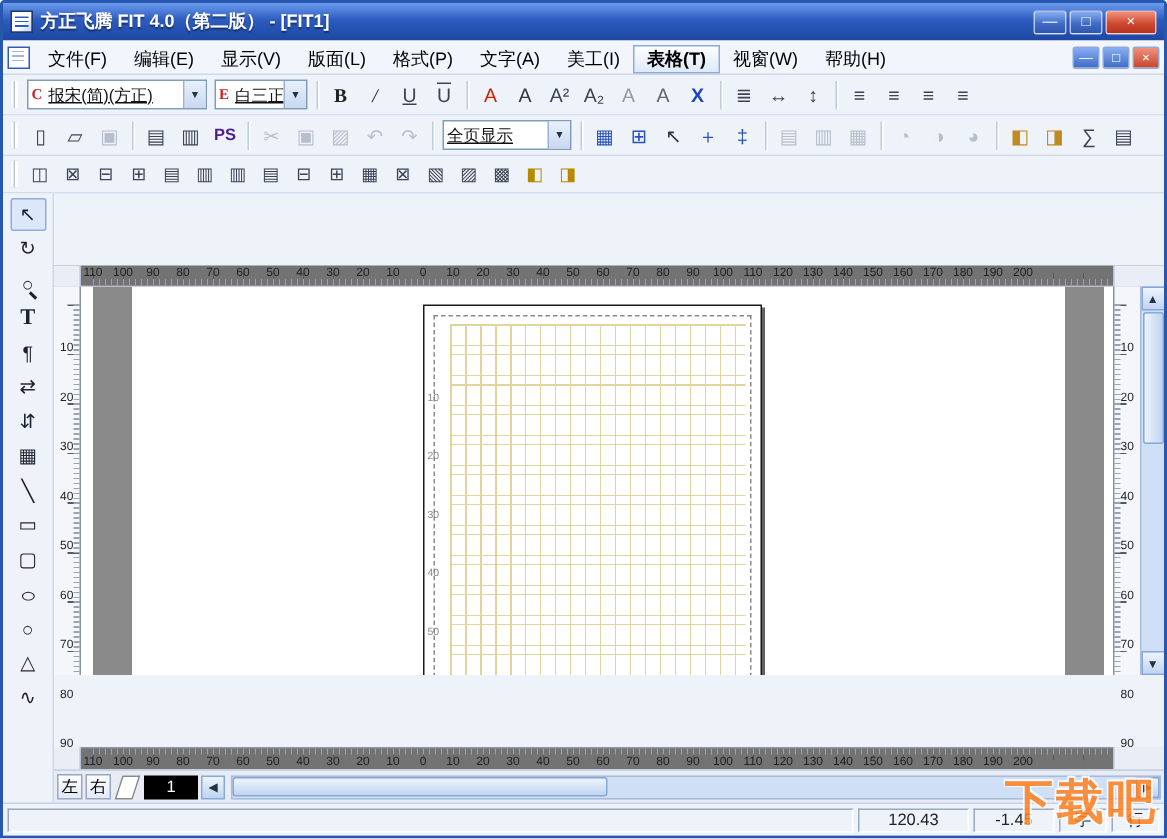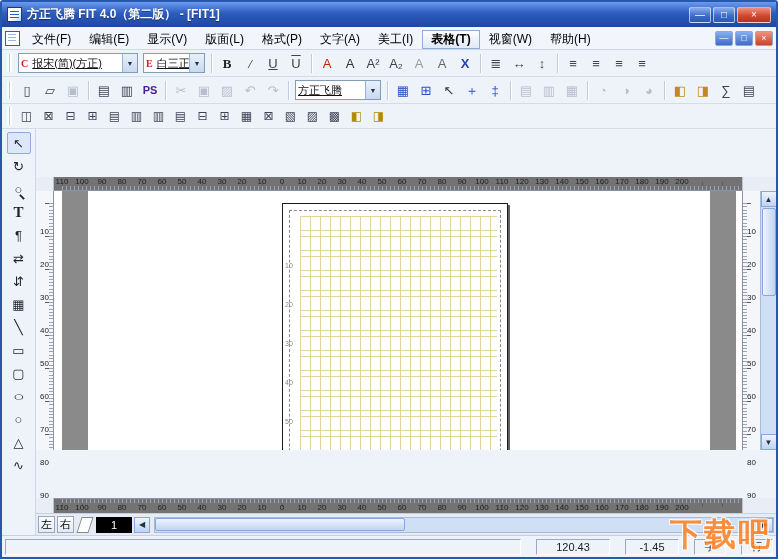--- a/index.html
+++ b/index.html
@@ -135,21 +135,21 @@
   .tri{width:12px;height:16px;flex:none;background:#fff;border:1px solid #888;transform:skewX(-18deg);margin:0 3px;}
   .page-box{min-width:36px;height:16px;flex:none;display:flex;align-items:center;justify-content:center;
         background:#000;color:#fff;font-size:11px;padding:0 5px;}
   .hscroll{flex:1;height:16px;display:flex;align-items:center;justify-content:space-between;
         background:#cfdff5;border:1px solid #aabbd8;margin-left:2px;}
   .hthumb{width:250px;height:13px;flex:none;border-radius:2px;
         background:linear-gradient(#eef4fd,#c0d4f0);border:1px solid #86a8dc;}
   .hscroll .sbtn{height:14px;}
 
   
-  .statusbar{height:22px;flex:none;display:flex;align-items:center;gap:15px;padding:0 3px;
+  .statusbar{height:22px;flex:none;display:flex;align-items:center;gap:3px;padding:0 3px;
         background:#eef3fa;border-top:1px solid #c5d2e6;font-size:11px;color:#222;}
   .sb-spacer{flex:1;height:16px;border:1px solid;border-color:#9aa8c0 #fff #fff #9aa8c0;}
   .sb-panel{height:16px;flex:none;display:flex;align-items:center;justify-content:center;padding:0 6px;
         border:1px solid;border-color:#9aa8c0 #fff #fff #9aa8c0;}
   .sb-x{width:74px;}.sb-y{width:54px;}.sb-char{width:32px;}.sb-line{width:32px;}
 
   .watermark{position:absolute;right:4px;bottom:0;z-index:40;pointer-events:none;
         font-size:32px;font-weight:bold;color:#ff7f1e;opacity:.85;letter-spacing:2px;
         text-shadow:1px 1px 0 #fff,-1px -1px 0 #fff,1px -1px 0 #fff,-1px 1px 0 #fff;}
 </style>
@@ -317,21 +317,21 @@
         </span>
         <span class="tbtn disabled" data-name="undo-button">
           <span class="glyph">↶</span>
         </span>
         <span class="tbtn disabled" data-name="redo-button">
           <span class="glyph">↷</span>
         </span>
       </div>
     <span class="sep" data-name="toolbar-separator"></span>
     <div class="combo zoom" data-name="zoom-combo">
-      <span class="combo-text" data-name="zoom-value">方正飞腾</span>
+      <span class="combo-text" data-name="zoom-value">全页显示</span>
       <span class="combo-arrow" data-name="chevron-down-icon">▼</span>
     </div>
     <span class="sep" data-name="toolbar-separator"></span>
     <div class="btn-group" data-name="table-group">
 
     <span class="tbtn" data-name="insert-table-button" style="color: rgb(42, 80, 192);">
           <span class="glyph">▦</span>
         </span>
         <span class="tbtn" data-name="table-grid-button" style="color: rgb(42, 80, 192);">
           <span class="glyph">⊞</span>

